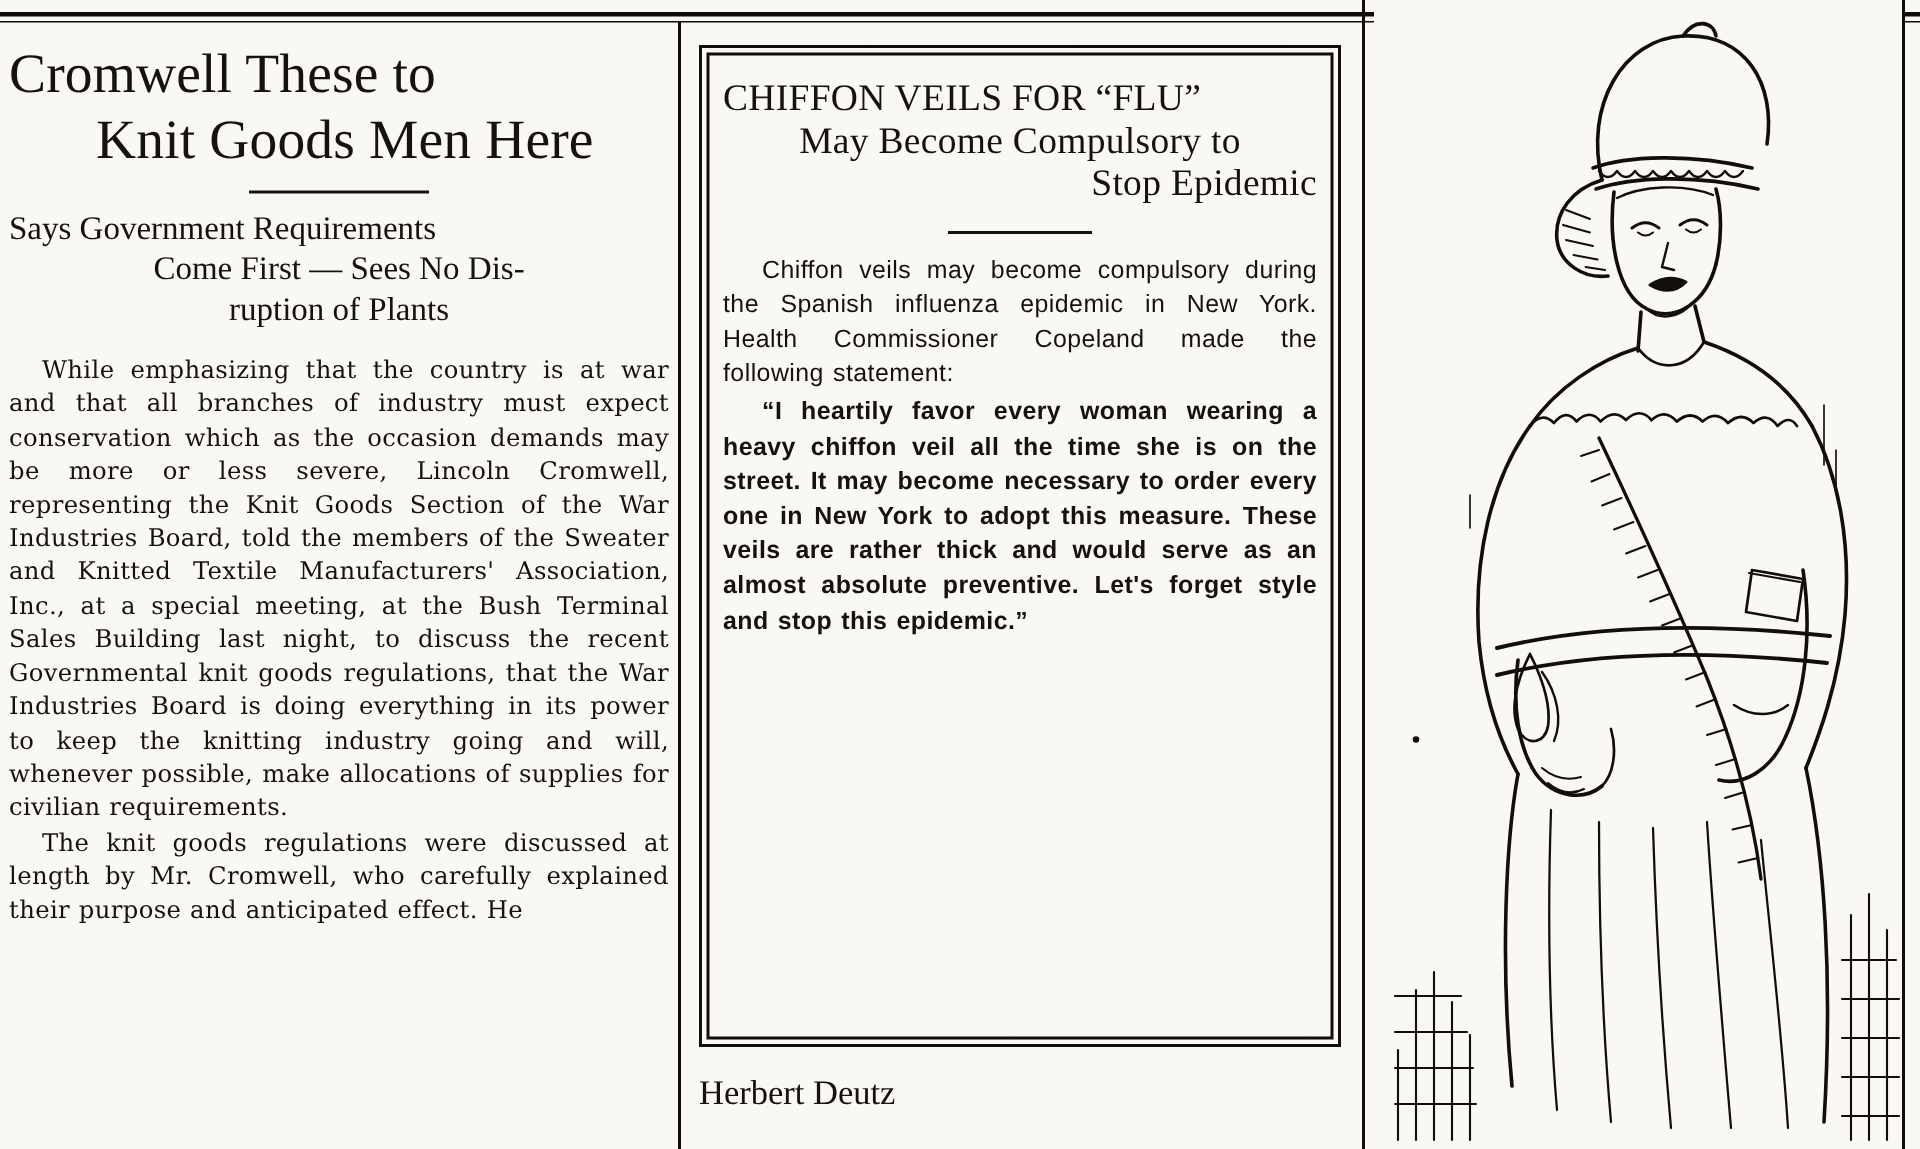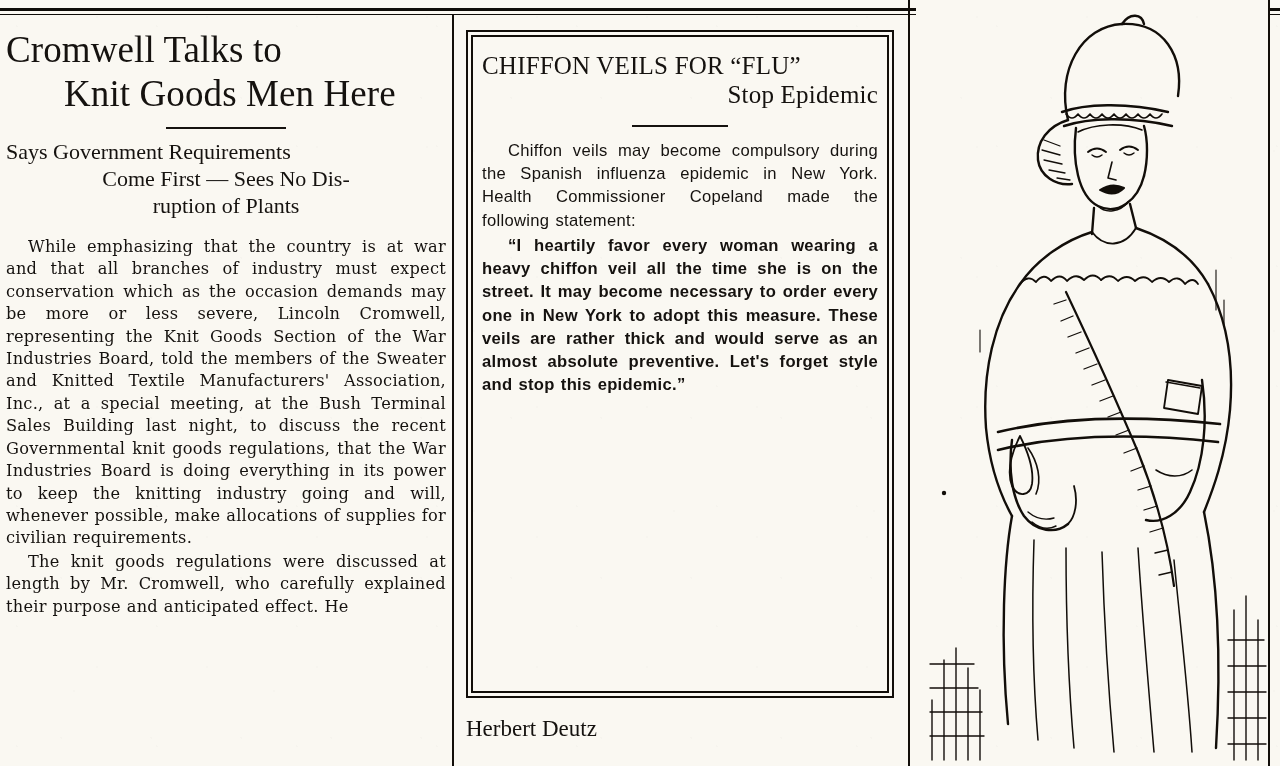--- a/index.html
+++ b/index.html
@@ -167,21 +167,21 @@
 
 <div id="page">
 
   <div class="rule-top"></div>
   <div class="vrule" id="vrule-1"></div>
   <div class="vrule" id="vrule-2"></div>
   <div class="vrule" id="vrule-3"></div>
 
   <div id="col1">
     <h1 class="headline">
-      <span class="l1">Cromwell Talks to</span>
+      <span class="l1">Cromwell These to</span>
       <span class="l2">Knit Goods Men Here</span>
     </h1>
 
     <hr class="hr-short">
 
     <h2 class="subhead">
       <span class="sl1">Says Government Requirements</span>
       <span class="sl2">Come First — Sees No Dis-</span>
       <span class="sl3">ruption of Plants</span>
     </h2>
@@ -189,20 +189,21 @@
     <div class="body-col">
       <p>While emphasizing that the country is at war and that all branches of industry must expect conservation which as the occasion demands may be more or less severe, Lincoln Cromwell, representing the Knit Goods Section of the War Industries Board, told the members of the Sweater and Knitted Textile Manufacturers' Association, Inc., at a special meeting, at the Bush Terminal Sales Building last night, to discuss the recent Governmental knit goods regulations, that the War Industries Board is doing everything in its power to keep the knitting industry going and will, whenever possible, make allocations of supplies for civilian requirements.</p>
       <p>The knit goods regulations were discussed at length by Mr. Cromwell, who carefully explained their purpose and anticipated effect. He</p>
     </div>
   </div>
 
   <div id="box">
     <div id="box-inner">
       <h2 class="box-head">
         <span class="bl1">CHIFFON VEILS FOR “FLU”</span>
+        <span class="bl2">May Become Compulsory to</span>
         <span class="bl3">Stop Epidemic</span>
       </h2>
 
       <hr class="box-rule">
 
       <div class="box-body">
         <p>Chiffon veils may become compulsory during the Spanish influenza epidemic in New York. Health Commissioner Copeland made the following statement:</p>
         <p class="quote">“I heartily favor every woman wearing a heavy chiffon veil all the time she is on the street. It may become necessary to order every one in New York to adopt this measure. These veils are rather thick and would serve as an almost absolute preventive. Let's forget style and stop this epidemic.”</p>
       </div>
     </div>

